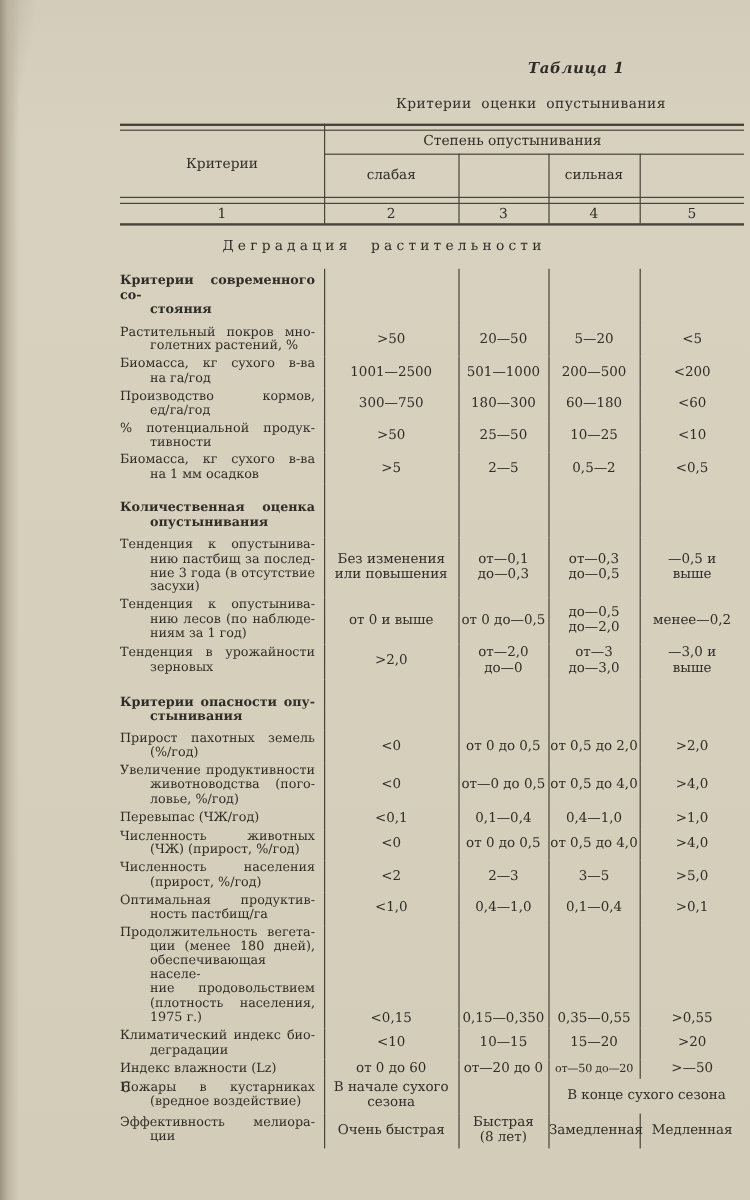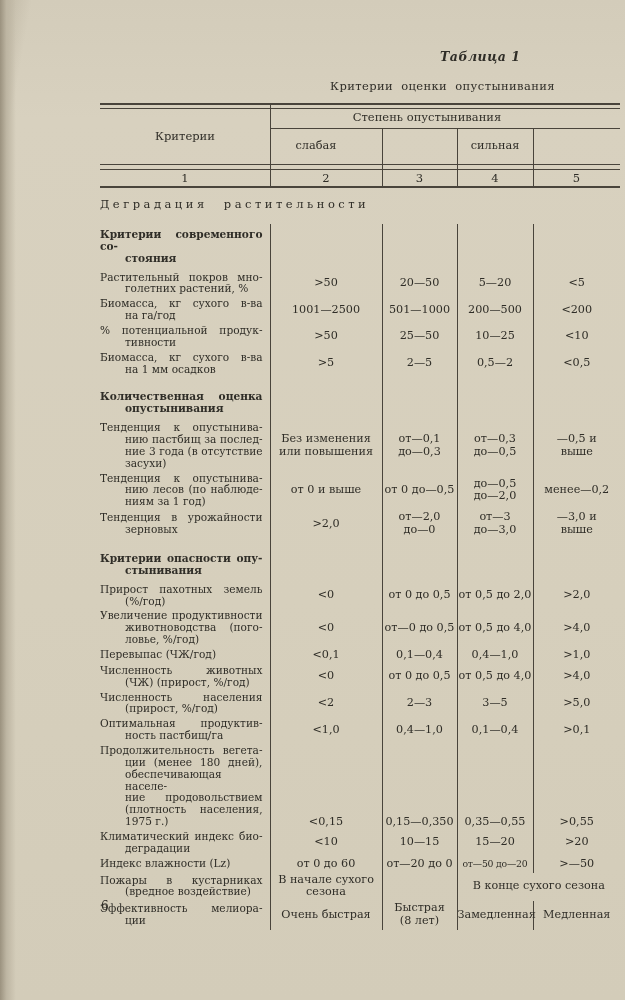--- a/index.html
+++ b/index.html
@@ -30,21 +30,21 @@
   .hline{position:absolute;left:0;width:520px;background:#49443b;}
   .vline{position:absolute;width:1px;background:#49443b;}
   .h-crit{position:absolute;left:0;top:8px;width:170px;height:50px;
     display:flex;align-items:center;justify-content:center;font-size:11.5px;}
   .h-group{position:absolute;left:152px;top:7px;width:350px;text-align:center;font-size:11.5px;}
   .h-sub{position:absolute;top:26px;height:34px;display:flex;align-items:center;justify-content:center;
     text-align:center;font-size:11.3px;line-height:1.1;}
   .h-num{position:absolute;top:66px;height:17px;display:flex;align-items:center;justify-content:center;font-size:11.5px;}
   
   .section-banner{
-    position:absolute;top:197px;left:100px;width:440px;
+    position:absolute;top:197px;left:100px;width:440px;text-align:center;
     font-size:11.5px;letter-spacing:3.5px;word-spacing:9px;
   }
   
   .btable{position:absolute;top:224px;left:100px;width:520px;border-collapse:collapse;table-layout:fixed;}
   .btable td{vertical-align:middle;padding:1px 0 2px;}
   .c-label{font-size:10.6px;line-height:1.12;padding-right:7px !important;}
   .c-label .ln{padding:0;}
   .c-label .cont{margin-left:25px;}
   .c-label .just{text-align:justify;text-align-last:justify;}
   .c-val{
@@ -75,21 +75,21 @@
     <div class="hline" style="top:65.5px;height:1px"></div>
     <div class="hline" style="top:83px;height:2.4px"></div>
 
     <div class="vline" style="left:170px;top:0;height:83px"></div>
     <div class="vline" style="left:282px;top:25px;height:58px"></div>
     <div class="vline" style="left:357px;top:25px;height:58px"></div>
     <div class="vline" style="left:433px;top:25px;height:58px"></div>
 
     <div class="h-crit">Критерии</div>
     <div class="h-group">Степень опустынивания</div>
-    <div class="h-sub" style="left:160px;width:112px">слабая</div>
+    <div class="h-sub" style="left:170px;width:112px">слабая</div>
     <div class="h-sub" style="left:357px;width:76px">сильная</div>
     <div class="h-num" style="left:0;width:170px">1</div>
     <div class="h-num" style="left:170px;width:112px">2</div>
     <div class="h-num" style="left:282px;width:75px">3</div>
     <div class="h-num" style="left:357px;width:76px">4</div>
     <div class="h-num" style="left:433px;width:87px">5</div>
   </div>
 
   <div class="section-banner">Деградация растительности</div>
 
@@ -127,20 +127,30 @@
             <div class="ln just">Биомасса, кг сухого в-ва</div>
             <div class="ln cont">на га/год</div>
           </td>
           <td class="c-val">1001—2500</td>
           <td class="c-val">501—1000</td>
           <td class="c-val">200—500</td>
           <td class="c-val">&lt;200</td>
         </tr>
         <tr class="">
           <td class="c-label">
+            <div class="ln just">Производство кормов,</div>
+            <div class="ln cont">ед/га/год</div>
+          </td>
+          <td class="c-val">300—750</td>
+          <td class="c-val">180—300</td>
+          <td class="c-val">60—180</td>
+          <td class="c-val">&lt;60</td>
+        </tr>
+        <tr class="">
+          <td class="c-label">
             <div class="ln just">% потенциальной продук-</div>
             <div class="ln cont">тивности</div>
           </td>
           <td class="c-val">&gt;50</td>
           <td class="c-val">25—50</td>
           <td class="c-val">10—25</td>
           <td class="c-val">&lt;10</td>
         </tr>
         <tr class="">
           <td class="c-label">

